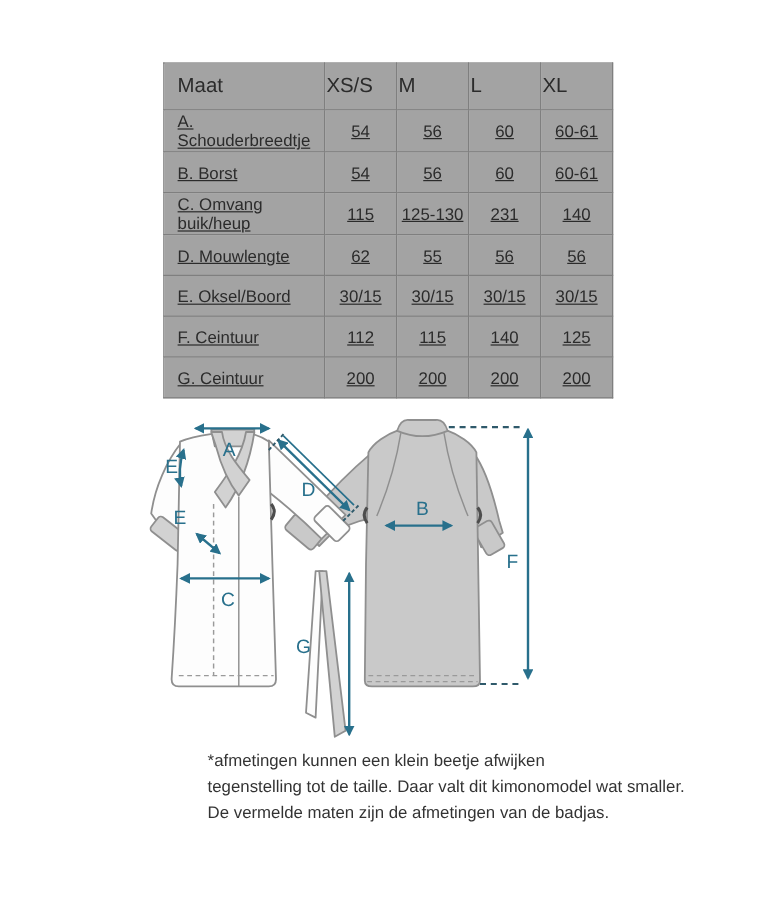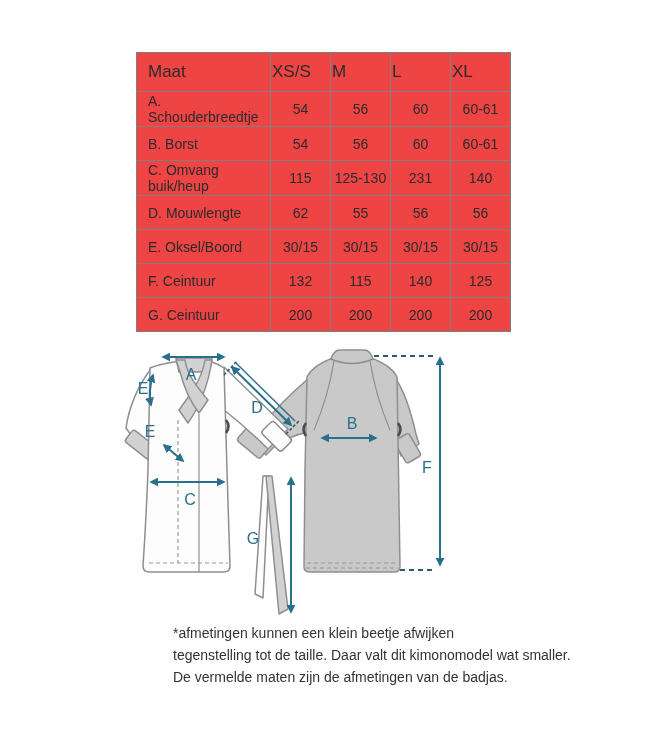--- a/index.html
+++ b/index.html
@@ -4,29 +4,29 @@
 <style>
   html,body{margin:0;padding:0;}
   body{
     width:650px;height:750px;position:relative;background:#ffffff;
     font-family:"Liberation Sans", sans-serif;color:#2b2b2b;overflow:hidden;
   }
   
   .size-table-wrap{position:absolute;left:136px;top:52px;}
   table.size-table{border-collapse:collapse;table-layout:fixed;}
   table.size-table th, table.size-table td{
-    border:1px solid #7f7f7f;background:#ef4444;
+    border:1px solid #7f7f7f;background:#a3a3a3;
     font-weight:400;color:#2b2b2b;
   }
   table.size-table th{
     font-size:17px;height:36px;text-align:left;vertical-align:middle;
   }
   table.size-table th.col-label{ text-align:left;padding-left:11px;}
   table.size-table td{
-    font-size:14px;height:31px;text-align:center;vertical-align:middle;
+    font-size:14px;height:31px;text-align:center;vertical-align:middle;text-decoration:underline;
   }
   table.size-table td.row-label{text-align:left;padding-left:11px;}
   .w-label{width:134px;} .w-val{width:60px;}
   
   svg.diagram{position:absolute;left:0;top:0;}
   .garment{stroke:#8f8f8f;stroke-width:1.5;stroke-linejoin:round;}
   .g-fill{fill:#c9c9c9;}
   .g-mid{fill:#d2d2d2;}
   .g-white{fill:#fdfdfd;}
   .seam{fill:none;stroke:#8f8f8f;stroke-width:1.2;}
@@ -97,21 +97,21 @@
       </tr>
       <tr>
         <td class="row-label">E. Oksel/Boord</td>
         <td>30/15</td>
         <td>30/15</td>
         <td>30/15</td>
         <td>30/15</td>
       </tr>
       <tr>
         <td class="row-label">F. Ceintuur</td>
-        <td>132</td>
+        <td>112</td>
         <td>115</td>
         <td>140</td>
         <td>125</td>
       </tr>
       <tr>
         <td class="row-label">G. Ceintuur</td>
         <td>200</td>
         <td>200</td>
         <td>200</td>
         <td>200</td>

